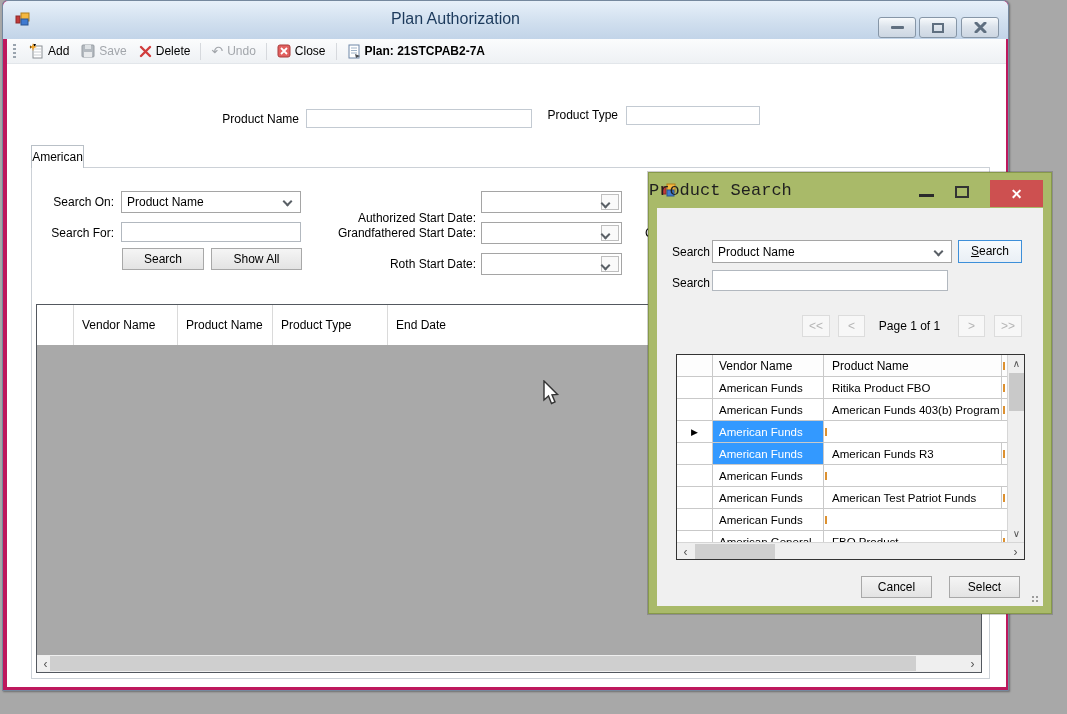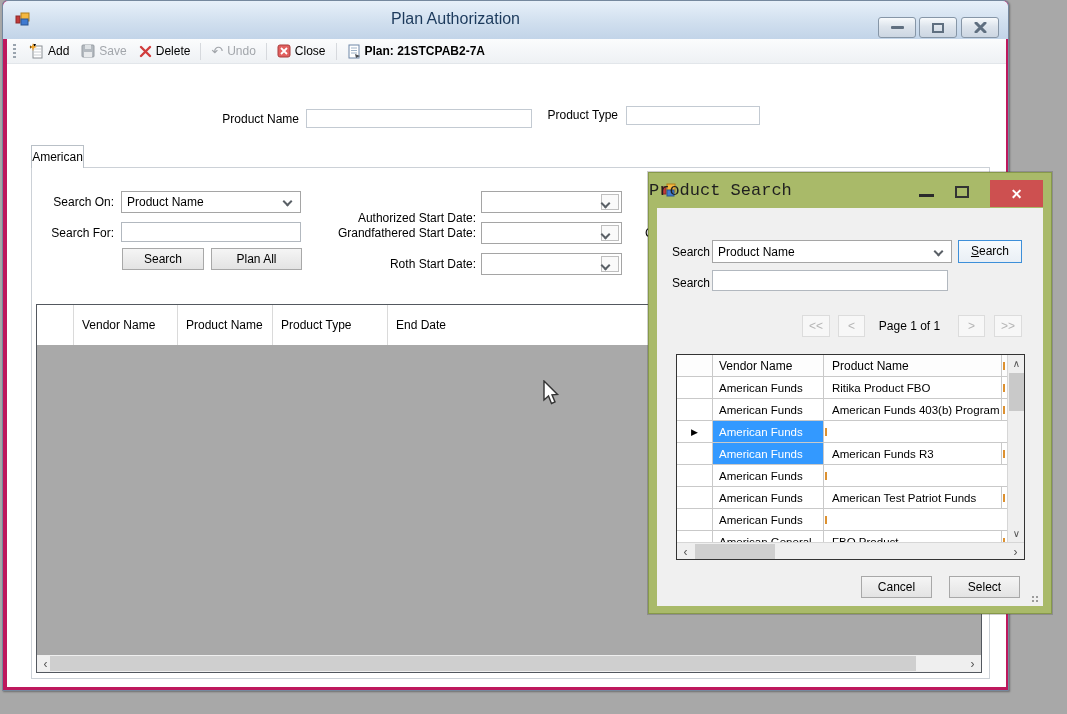--- a/index.html
+++ b/index.html
@@ -188,21 +188,21 @@
         <div class="abs combo" style="left:89px;top:23px;width:180px;height:22px;">
           <span>Product Name</span>
           <span class="chev"></span>
         </div>
         <span class="abs lbl" style="left:0;top:58px;width:82px;text-align:right;">Search For:</span>
         <input class="abs tbx" style="left: 89px; top: 54px; width: 180px; height: 20px;" value="">
         <div class="abs btn" style="left:90px;top:80px;width:82px;height:22px;">
             <span>Search</span>
           </div>
         <div class="abs btn" style="left:179px;top:80px;width:91px;height:22px;">
-            <span>Plan All</span>
+            <span>Show All</span>
           </div>
 
         <span class="abs lbl" style="left:244px;top:27px;width:200px;text-align:right;margin-top:16px;">Authorized Start Date:</span>
         <div class="abs combo" style="left:449px;top:23px;width:141px;height:22px;">
           <span></span>
           <span class="dtp-btn">
               <span class="chev"></span>
             </span>
         </div>
         <span class="abs lbl" style="left:244px;top:58px;width:200px;text-align:right;">Grandfathered Start Date:</span>

